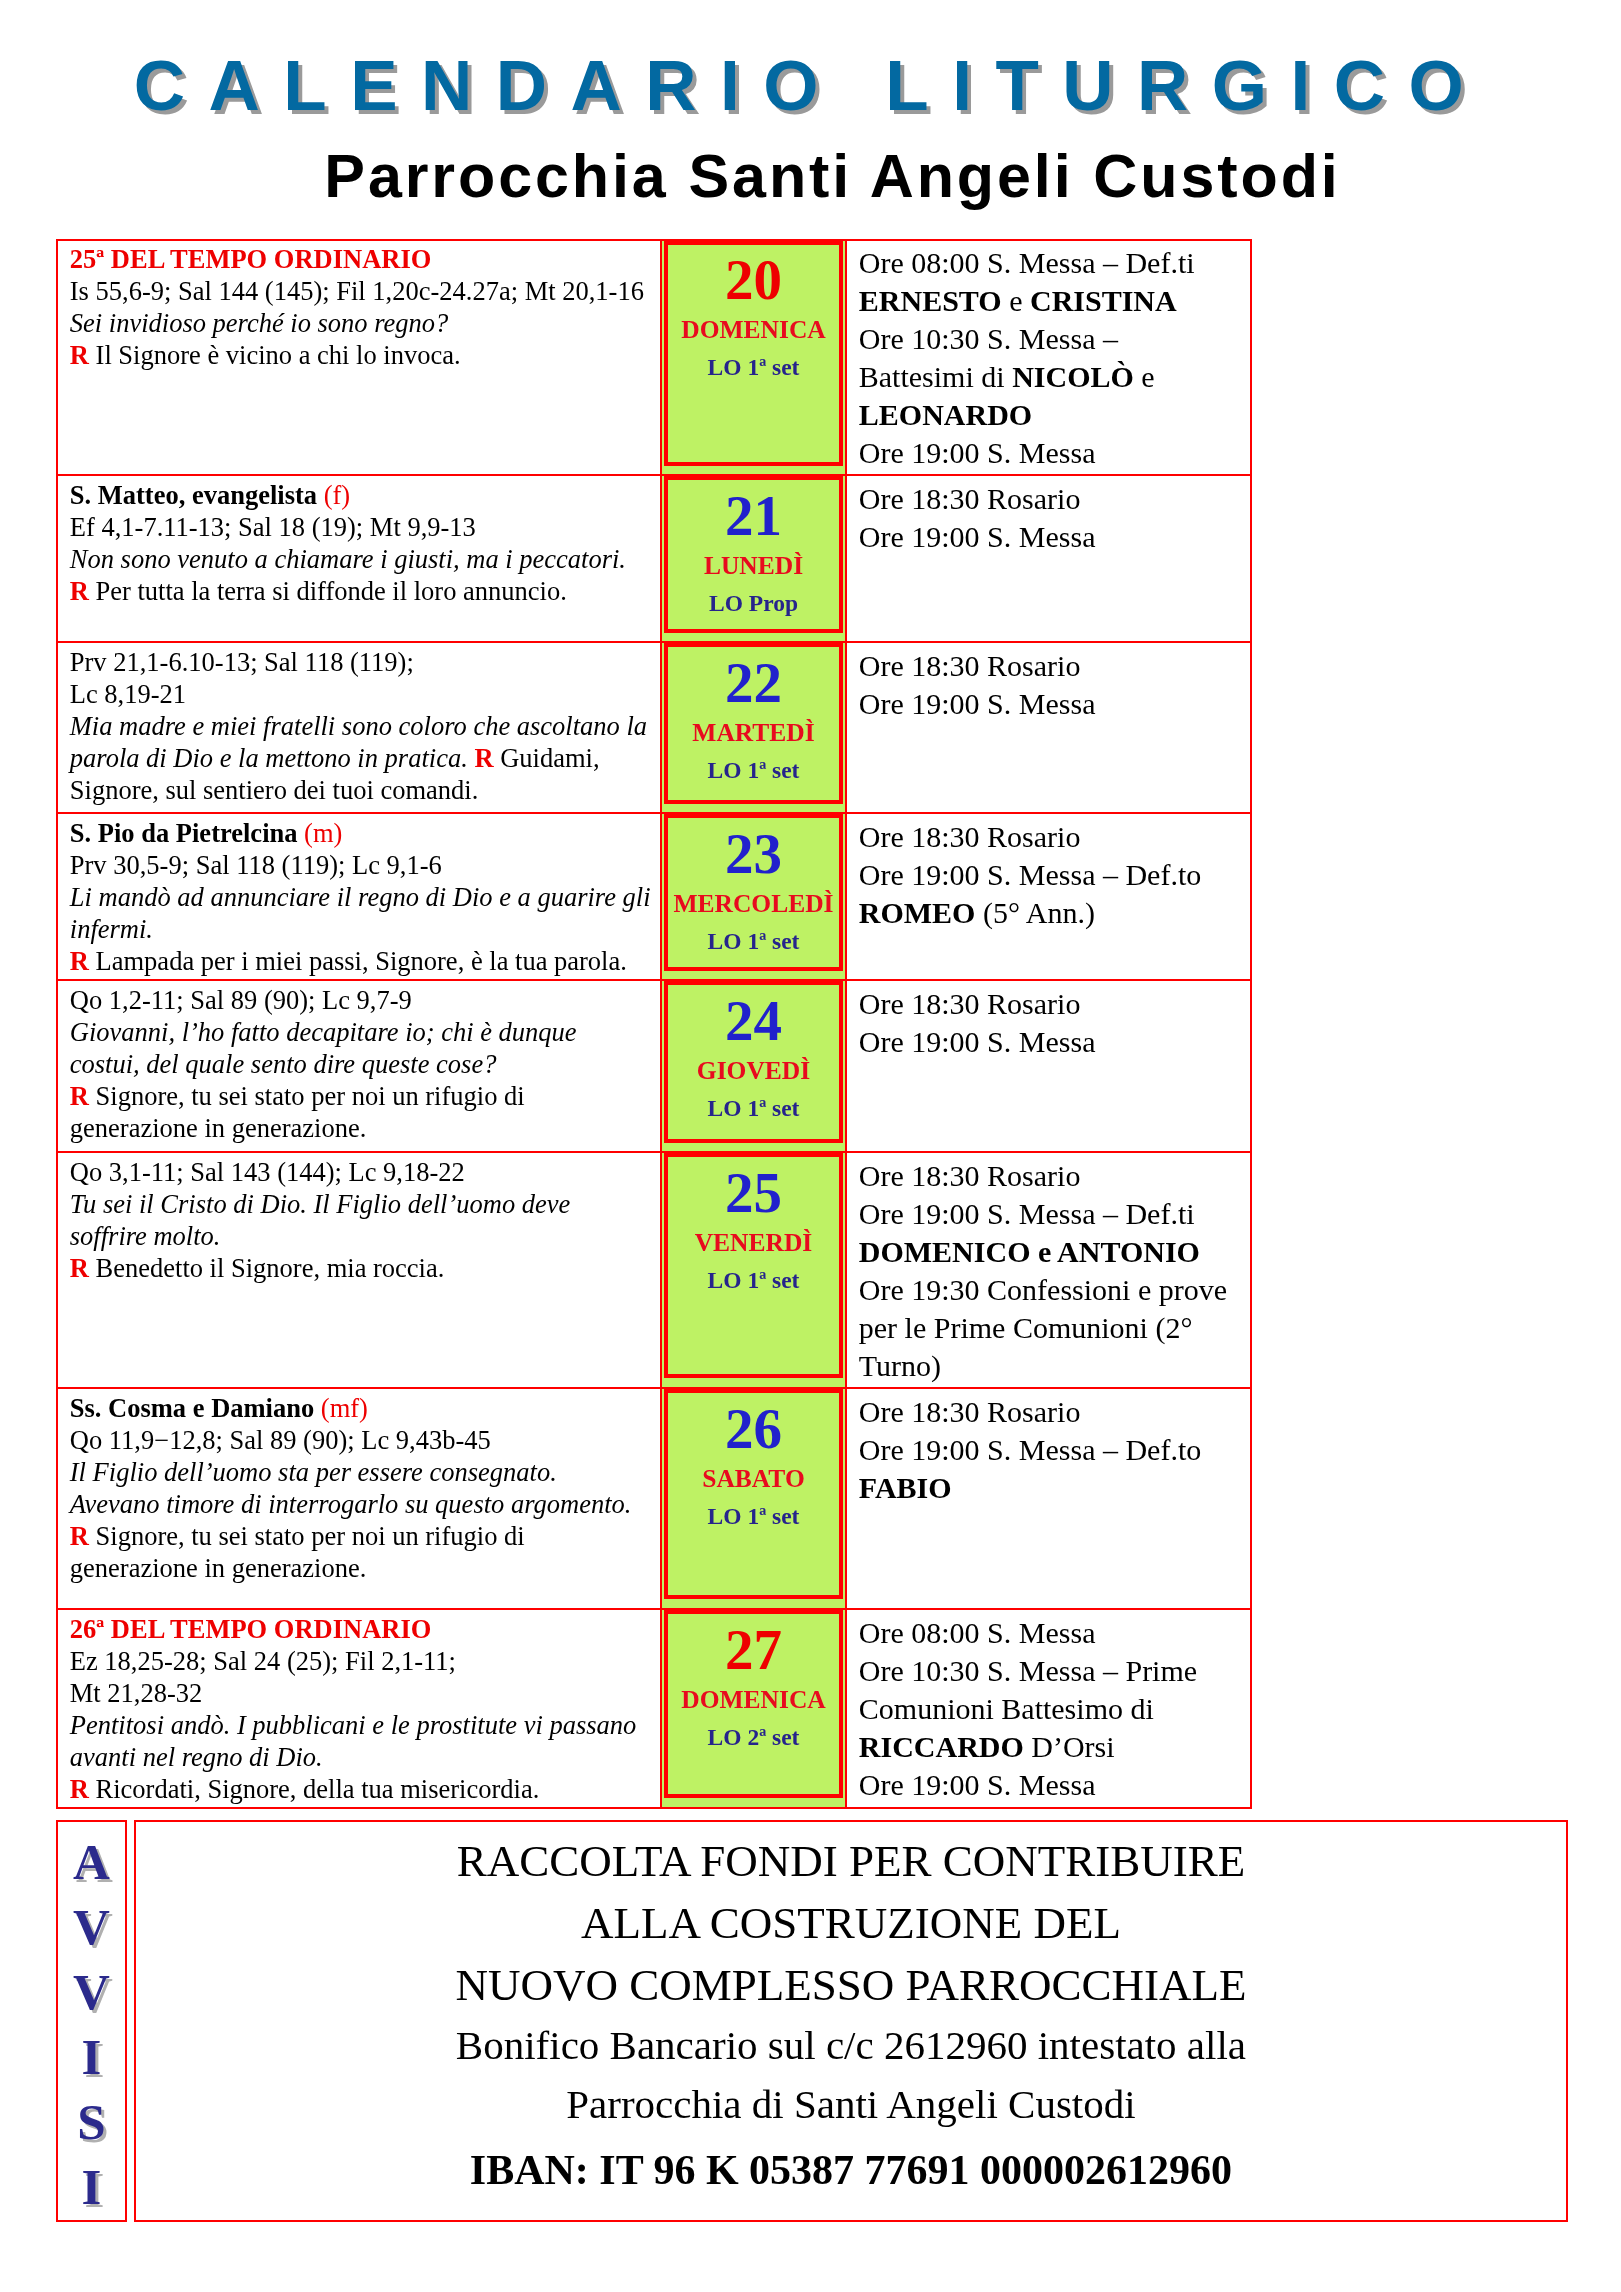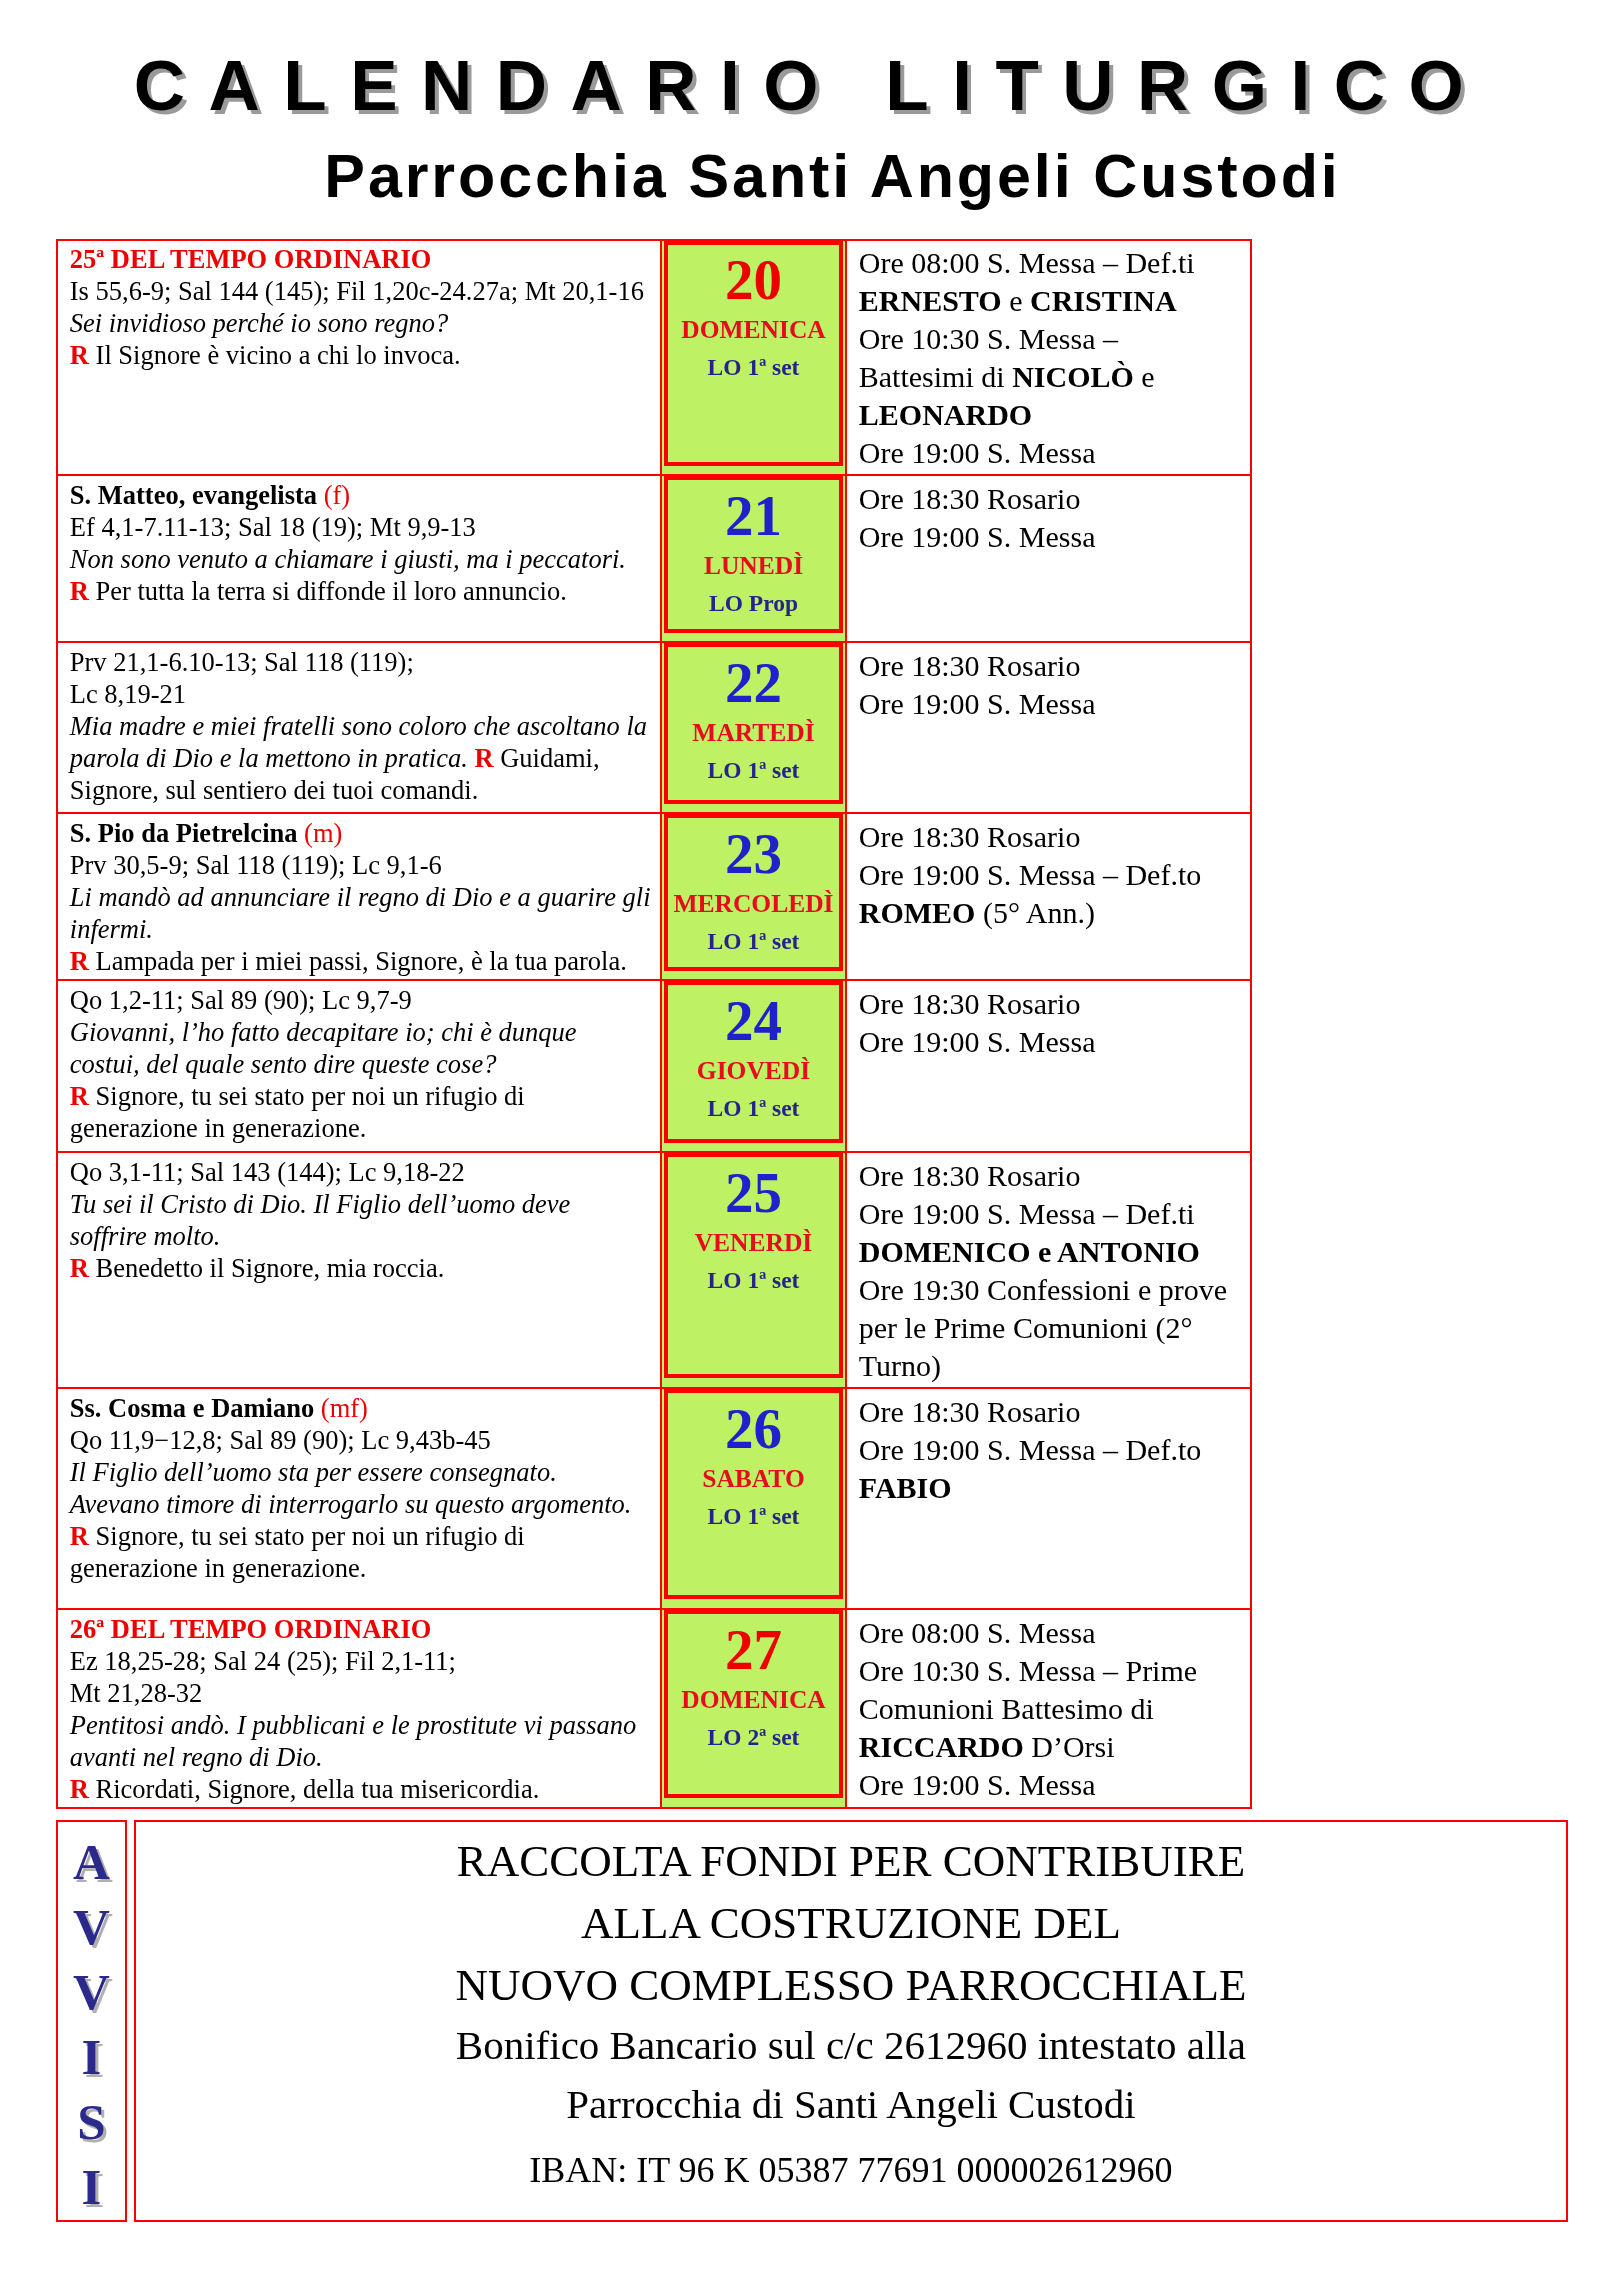--- a/index.html
+++ b/index.html
@@ -4,21 +4,21 @@
 <style>
   html,body{margin:0;padding:0;}
   body{
     width:1621px;height:2293px;background:#ffffff;overflow:hidden;
     font-family:"Liberation Serif",serif;color:#000;
   }
   
   .titles{text-align:center;padding-top:37px;}
   .main-title{
     font-family:"Liberation Sans",sans-serif;
-    font-size:71px;font-weight:bold;color:#000000;
+    font-size:71px;font-weight:bold;color:#0369a1;
     letter-spacing:23.5px;line-height:98px;
     text-shadow:3.9px 3.9px 0 #9a9a9a;
     white-space:nowrap;
   }
   .sub-title{
     font-family:"Liberation Sans",sans-serif;
     font-size:61px;font-weight:700;color:#000;
     letter-spacing:2.9px;line-height:82px;padding-left:44px;
   }
   
@@ -80,21 +80,21 @@
     font-size:51px;font-weight:bold;color:#2b2a8c;line-height:65px;
     text-shadow:2.9px 2.9px 0 #b0b0b0;
   }
   .avvisi-box{
     flex:1;border:2.9px solid #ff0000;box-sizing:border-box;
     text-align:center;padding:7.8px 9.8px 9.8px 9.8px;
   }
   .avvisi-box p{margin:0;}
   .ann-caps{font-size:45px;line-height:62px;}
   .ann-text{font-size:41px;line-height:59px;}
-  .ann-iban{font-size:36px;font-weight:normal;line-height:73px;}
+  .ann-iban{font-size:42px;font-weight:bold;line-height:73px;}
 </style>
 </head>
 <body>
 
 <div class="titles">
   <div class="main-title">CALENDARIO LITURGICO</div>
   <div class="sub-title">Parrocchia Santi Angeli Custodi</div>
 </div>
 
 <div class="cal-table" id="cal-rows">

